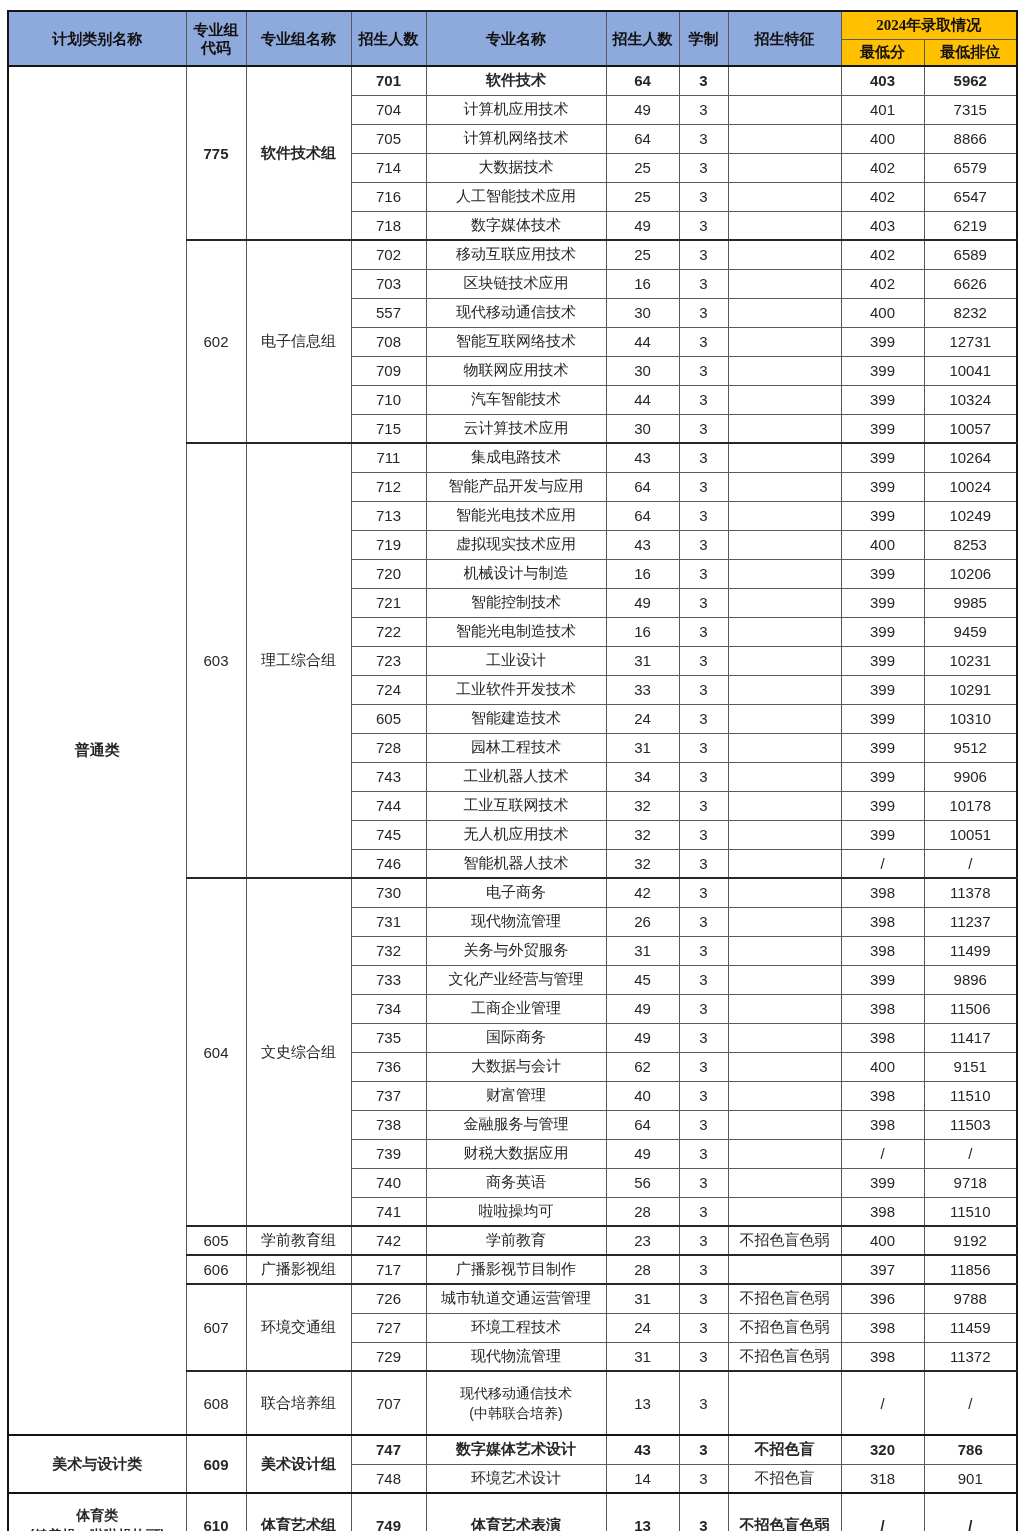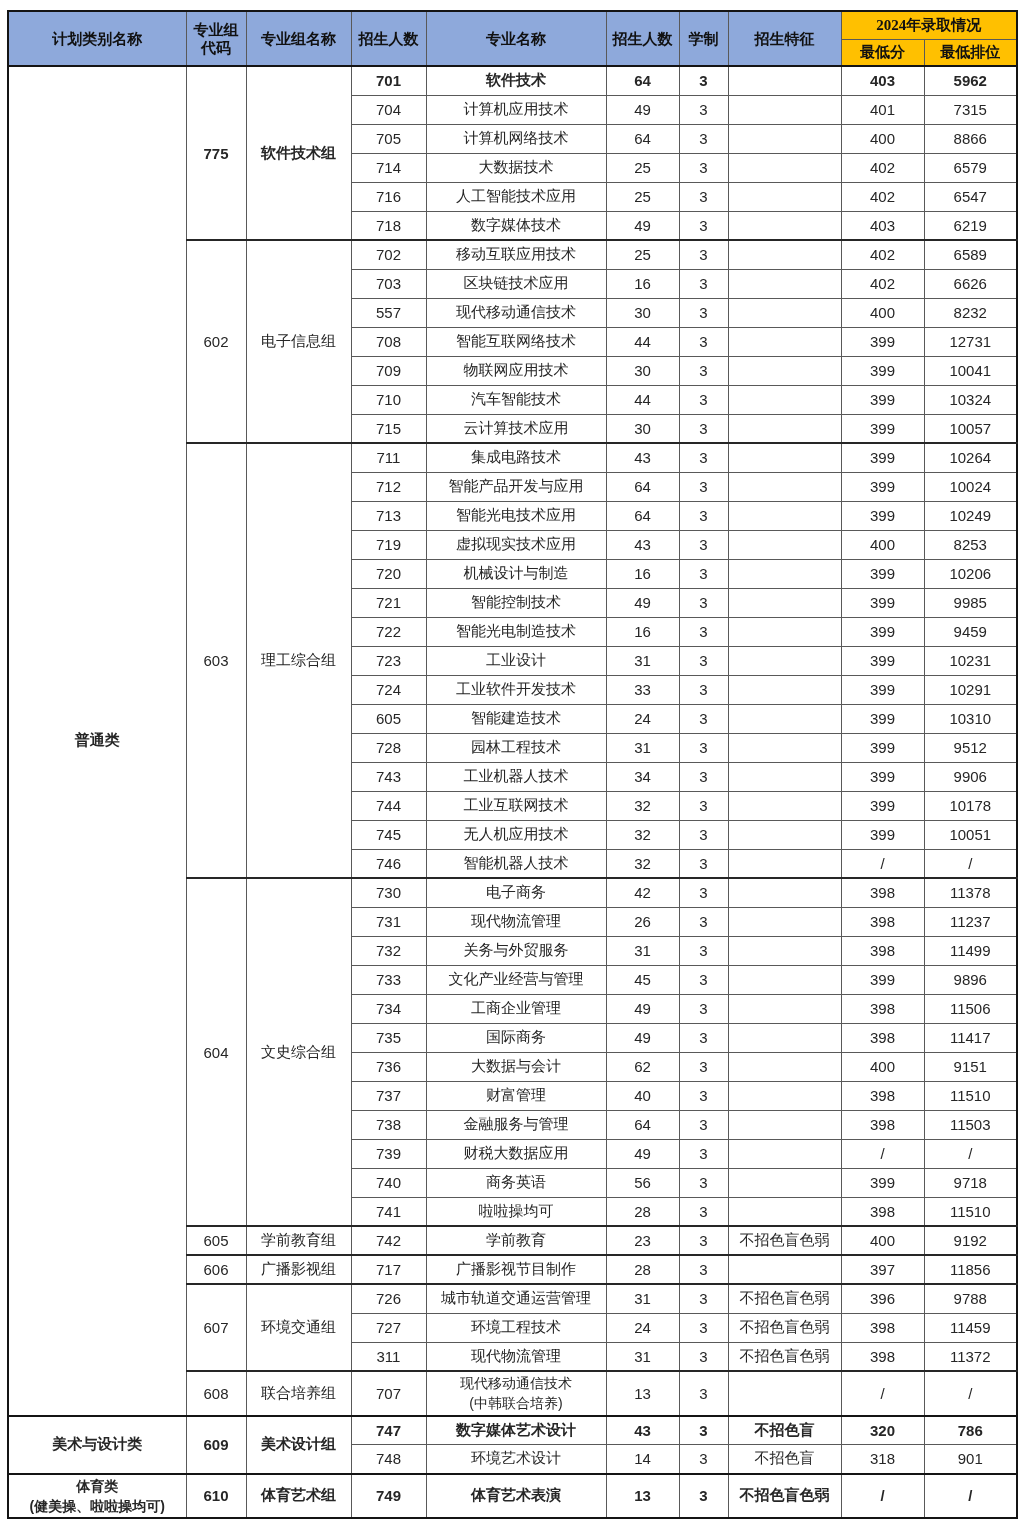--- a/index.html
+++ b/index.html
@@ -35,21 +35,21 @@
     background: var(--blue);
     font-weight: bold;
     font-size: 15px;
     line-height: 1.2;
     color: #111;
   }
   thead tr:first-child { height: 28px; font-family: Liberation Serif, serif; }
   thead tr:last-child  { height: 27px; }
   thead th.orange { background: var(--orange); }
   tbody tr { height: 29px; }
-  tbody tr.tall { height: 44px; }
+  tbody tr.tall { height: 64px; }
   tbody td {
     font-size: 15px;
     background: #ffffff;
     color: #262626;
   }
   tbody tr.group-start td { border-top: 2px solid var(--border-strong); }
   tbody tr.cat-start td   { border-top: 2px solid #141414; font-weight: bold; }
   td.multiline { font-size: 14px; line-height: 1.45; }
 </style>
 </head>
@@ -492,21 +492,21 @@
         <tr>
           <td>727</td>
           <td>环境工程技术</td>
           <td>24</td>
           <td>3</td>
           <td>不招色盲色弱</td>
           <td>398</td>
           <td>11459</td>
         </tr>
         <tr>
-          <td>311</td>
+          <td>729</td>
           <td>现代物流管理</td>
           <td>31</td>
           <td>3</td>
           <td>不招色盲色弱</td>
           <td>398</td>
           <td>11372</td>
         </tr>
         <tr class="group-start tall">
           <td>608</td>
           <td>联合培养组</td>

